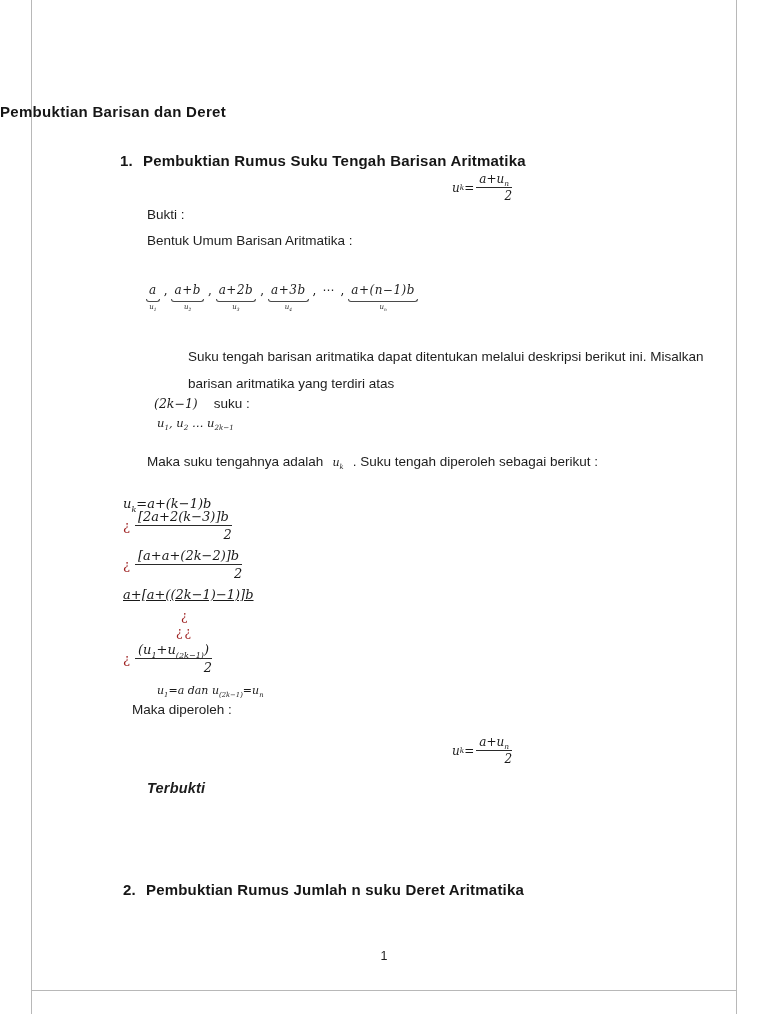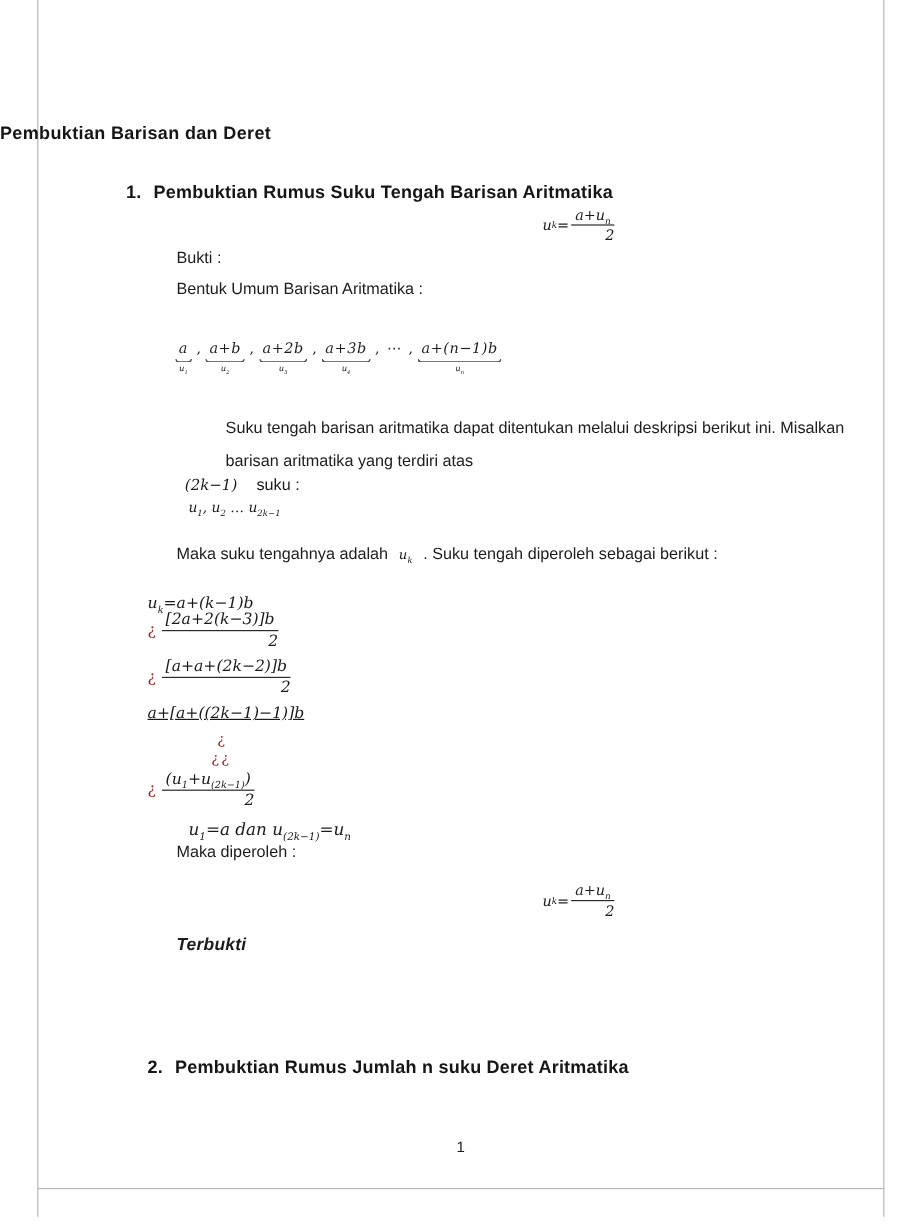--- a/index.html
+++ b/index.html
@@ -14,29 +14,29 @@
   .edge.left   { left:31px;  top:0; width:1px; height:1014px; }
   .edge.right  { left:736px; top:0; width:1px; height:1014px; }
   .edge.bottom { left:31px;  top:990px; width:706px; height:1px; }
 
   .title {
     position:absolute; top:103px; left:0; width:768px; 
     font-weight:700; font-size:15px; letter-spacing:0.3px; color:#161616;
   }
   .heading { position:absolute; font-weight:700; font-size:15px; letter-spacing:0.2px; color:#161616; white-space:nowrap; }
   .heading .hnum { margin-right:10px; }
-  .pos-h1 { top:152px; left:105px;text-align:right; }
+  .pos-h1 { top:152px; left:120px;text-align:right; }
   .pos-h2 { top:881px; left:123px; }
 
   .body { position:absolute; font-size:13.5px; color:var(--text,#1d1d1d); }
   .pos-bukti  { top:207px; left:147px; }
   .pos-bentuk { top:233px; left:147px; }
   .pos-para1  { top:343px; left:147px; width:516px; line-height:27px;margin-left:41px; }
   .pos-maka   { top:448px; left:147px; width:472px; line-height:27px; }
-  .pos-makad  { top:702px; left:147px; }
+  .pos-makad  { top:702px; left:132px; }
   .pos-terbukti { top:780px; left:147px; font-weight:700; font-style:italic; font-size:14.5px; letter-spacing:0.2px; }
   .pos-pagenum { top:949px; left:0; width:768px; text-align:center; font-size:12.5px; }
 
   
   .math { font-family:"DejaVu Serif", serif; font-style:italic; color:#1a1a1a; }
   .math sub, .tl sub { font-size:0.62em; line-height:0; }
   .mrow { display:inline-flex; align-items:center; }
   .frac { display:inline-flex; flex-direction:column; align-items:flex-end; text-align:center; margin:0 2px; }
   .frac .num { display:block; padding:0 3px 1px; border-bottom:1px solid var(--rule,#2a2a2a); white-space:nowrap; }
   .frac .den { display:block; padding-top:1px; }
@@ -62,21 +62,21 @@
   
   .mline { position:absolute; display:flex; align-items:center; gap:3px; }
   .q { color:var(--red,#9e2020); font-family:"DejaVu Serif", serif; font-style:normal; font-size:13px; }
   .pos-d1 { position:absolute; top:496px; left:123px; font-size:13px; }
   .pos-d2 { top:509px; left:123px; font-size:13px; }
   .pos-d3 { top:548px; left:123px; font-size:13px; }
   .pos-d4 { position:absolute; top:587px; left:123px; font-size:13px;text-decoration:underline; }
   .pos-d5 { position:absolute; top:609px; left:181px; font-size:12px; }
   .pos-d6 { position:absolute; top:625px; left:176px; font-size:12px; letter-spacing:2px; }
   .pos-d7 { top:642px; left:123px; font-size:13px; }
-  .pos-d8 { position:absolute; top:684px; left:157px; font-size:14px; }
+  .pos-d8 { position:absolute; top:684px; left:157px; font-size:11px; }
 </style>
 </head>
 <body>
 
 <div class="pagewrap" data-name="document-page">
 
   <div class="edge left" data-name="page-edge-left"></div>
   <div class="edge right" data-name="page-edge-right"></div>
   <div class="edge bottom" data-name="page-edge-bottom"></div>
 

